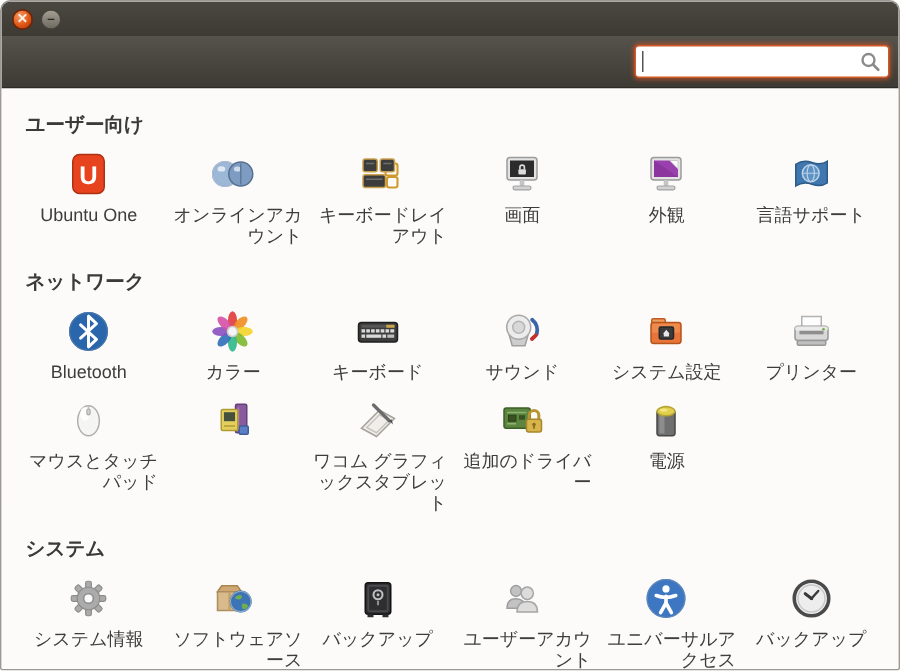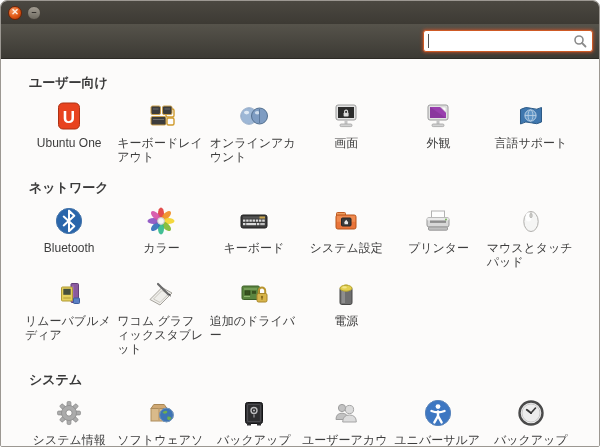--- a/index.html
+++ b/index.html
@@ -48,31 +48,31 @@
     border-radius: 3px;
     display: flex; align-items: center;
     padding: 0 5px 0 4px;
   }
   .search input {
     flex: 1; min-width: 0; border: none; outline: none;
     font-size: 12px; font-family: "Liberation Sans", sans-serif;
     background: transparent; color: #333;
     border-left: 1px solid #555; height: 14px; 
   }
-  .content { flex: 1; background: #fcfbfa; padding: 6px 22px 0; overflow: hidden; }
+  .content { flex: 1; background: #fcfbfa; padding: 6px 10px 0; overflow: hidden; }
   .section-title { font-weight: bold; font-size: 13px; color: #3a3a3a; margin: 9px 0 5px 6px; }
   .grid { display: grid; grid-template-columns: repeat(6, 1fr); }
   .item {
     display: flex; flex-direction: column; align-items: center;
     padding: 3px 2px 6px; border-radius: 4px; cursor: default;
   }
   .ic { width: 32px; height: 32px; display: block; }
   .lbl {
     margin-top: 4px; font-size: 12px; line-height: 14px;
-    text-align: left; color: #3d3d3d; max-width: 94px;
+    text-align: right; color: #3d3d3d; max-width: 94px;
     word-break: break-word;
   }
 </style>
 </head>
 <body>
 
 <div class="window">
 
   <div class="titlebar">
     <div class="wbtn close">
@@ -101,42 +101,42 @@
       <div class="item">
         <svg class="ic" viewBox="0 0 32 32">
           <rect x="5.5" y="3" width="21" height="26" rx="4.5" fill="#e8431f" stroke="#ad3113"></rect>
           <text x="16" y="22.5" font-size="17" font-weight="bold" fill="#fff" text-anchor="middle" font-family="Liberation Sans, sans-serif">U</text>
         </svg>
         <span class="lbl">Ubuntu One</span>
       </div>
 
       <div class="item">
         <svg class="ic" viewBox="0 0 32 32">
+          <circle cx="11" cy="16" r="8.2" fill="#9db7d6" stroke="#6782a8"></circle>
+          <circle cx="11" cy="16" r="8.2" fill="none" stroke="#c9d8ea" stroke-width="1" opacity=".7"></circle>
+          <ellipse cx="8.6" cy="12.6" rx="2.6" ry="1.8" fill="#e7eef7" opacity=".9"></ellipse>
+          <circle cx="21.5" cy="16" r="8" fill="#7e9cc2" stroke="#54708f"></circle>
+          <ellipse cx="19.3" cy="12.7" rx="2.4" ry="1.7" fill="#dbe6f2" opacity=".85"></ellipse>
+          <line x1="21.5" y1="9" x2="21.5" y2="23" stroke="#5d7a9e" stroke-width="1"></line>
+        </svg>
+        <span class="lbl">オンラインアカウント</span>
+      </div>
+
+      <div class="item">
+        <svg class="ic" viewBox="0 0 32 32">
           <rect x="21" y="9" width="8" height="8" rx="1.5" fill="none" stroke="#cf9a2c" stroke-width="1.4"></rect>
           <rect x="22" y="18" width="7" height="7" rx="1.5" fill="none" stroke="#cf9a2c" stroke-width="1.4"></rect>
           <rect x="6" y="6" width="9.5" height="8.5" rx="1.5" fill="#3c3c3c" stroke="#caa04c"></rect>
           <rect x="17.5" y="6" width="9.5" height="8.5" rx="1.5" fill="#3c3c3c" stroke="#caa04c"></rect>
           <rect x="6" y="16.5" width="15" height="8.5" rx="1.5" fill="#3c3c3c" stroke="#caa04c"></rect>
           <line x1="8" y1="9" x2="13.5" y2="9" stroke="#6d6d6d" stroke-width="1"></line>
           <line x1="19.5" y1="9" x2="25" y2="9" stroke="#6d6d6d" stroke-width="1"></line>
           <line x1="8" y1="19.5" x2="19" y2="19.5" stroke="#6d6d6d" stroke-width="1"></line>
         </svg>
         <span class="lbl">キーボードレイアウト</span>
-      </div>
-
-      <div class="item">
-        <svg class="ic" viewBox="0 0 32 32">
-          <circle cx="11" cy="16" r="8.2" fill="#9db7d6" stroke="#6782a8"></circle>
-          <circle cx="11" cy="16" r="8.2" fill="none" stroke="#c9d8ea" stroke-width="1" opacity=".7"></circle>
-          <ellipse cx="8.6" cy="12.6" rx="2.6" ry="1.8" fill="#e7eef7" opacity=".9"></ellipse>
-          <circle cx="21.5" cy="16" r="8" fill="#7e9cc2" stroke="#54708f"></circle>
-          <ellipse cx="19.3" cy="12.7" rx="2.4" ry="1.7" fill="#dbe6f2" opacity=".85"></ellipse>
-          <line x1="21.5" y1="9" x2="21.5" y2="23" stroke="#5d7a9e" stroke-width="1"></line>
-        </svg>
-        <span class="lbl">オンラインアカウント</span>
       </div>
 
       <div class="item">
         <svg class="ic" viewBox="0 0 32 32">
           <rect x="6" y="5" width="20" height="15" rx="2" fill="#e3e3e3" stroke="#9b9b9b"></rect>
           <rect x="8" y="7" width="16" height="11" fill="#2c2c2c"></rect>
           <rect x="14.5" y="20" width="3" height="4" fill="#c4c4c4"></rect>
           <rect x="10" y="24" width="12" height="2.6" rx="1.2" fill="#d2d2d2" stroke="#a3a3a3" stroke-width=".8"></rect>
           <path d="M14.6 13 v-1.4 a1.5 1.5 0 0 1 3 0 V13" fill="none" stroke="#dcdcdc" stroke-width="1.1"></path>
           <rect x="13.6" y="12.8" width="5" height="3.6" rx=".7" fill="#dcdcdc"></rect>
@@ -211,20 +211,30 @@
             <rect x="5" y="18" width="2.4" height="2.2"></rect>
               <rect x="8.2" y="18" width="10" height="2.2"></rect>
               <rect x="19" y="18" width="2.4" height="2.2"></rect>
               <rect x="22.2" y="18" width="4.6" height="2.2" fill="#bdbdbd"></rect>
           </g>
           <rect x="21.5" y="11.5" width="5.5" height="2" fill="#c9a44a"></rect>
         </svg>
         <span class="lbl">キーボード</span>
       </div>
 
+      <div class="item">
+        <svg class="ic" viewBox="0 0 32 32">
+          <path d="M7.5 18.5 h12.5 l-2 7 h-8.5 Z" fill="#cdcdcd" stroke="#9f9f9f"></path>
+          <circle cx="13.8" cy="13.2" r="8" fill="#ececec" stroke="#a8a8a8"></circle>
+          <circle cx="13.8" cy="13.2" r="4" fill="#d8d8d8" stroke="#b5b5b5"></circle>
+          <path d="M22.8 8.2 a9 9 0 0 1 3 9.5" fill="none" stroke="#3a66a8" stroke-width="2.6" stroke-linecap="round"></path>
+          <path d="M25.2 18.6 l-2.6 2.4" fill="none" stroke="#c23030" stroke-width="2.6" stroke-linecap="round"></path>
+        </svg>
+        <span class="lbl">サウンド</span>
+      </div>
 
 
       <div class="item">
         <svg class="ic" viewBox="0 0 32 32">
           <rect x="6.5" y="7.5" width="9" height="5" rx="1" fill="#ef9d5f" stroke="#c05a22"></rect>
           <rect x="6" y="10" width="20" height="14" rx="1.8" fill="#e9743a" stroke="#b5551a"></rect>
           <rect x="6.8" y="10.8" width="18.4" height="6" fill="#f09055" opacity=".8"></rect>
           <rect x="11.5" y="13" width="9.5" height="8" rx="1" fill="#3b3b3b" stroke="#262626"></rect>
           <path d="M14.5 17.5 h3.5 v1.8 h-3.5 Z M16.2 14.8 l2.2 2.7 h-4.4 Z" fill="#e8e8e8"></path>
         </svg>
@@ -255,21 +265,20 @@
 
       <div class="item">
         <svg class="ic" viewBox="0 0 32 32">
           <rect x="18" y="5.5" width="7.5" height="19" rx="1" fill="#8a5a9e" stroke="#63407a"></rect>
           <line x1="20" y1="7.5" x2="20" y2="22.5" stroke="#a77cba" stroke-width="1"></line>
           <rect x="20.5" y="20" width="6" height="5.5" rx=".8" fill="#5b7fc4" stroke="#3e5e9c"></rect>
           <rect x="8.5" y="9" width="11" height="14" rx="1" fill="#e4cf5e" stroke="#b09a34"></rect>
           <rect x="10.3" y="10.8" width="7.4" height="6" fill="#46503c"></rect>
           <line x1="10.3" y1="20" x2="17.7" y2="20" stroke="#b09a34" stroke-width="1"></line>
         </svg>
-        <span class="lbl">リムーバブルメディア</span>
       </div>
 
       <div class="item">
         <svg class="ic" viewBox="0 0 32 32">
           <polygon points="5,21.5 17,9.5 27,15 15,27" fill="#efeeea" stroke="#a5a29b"></polygon>
           <polygon points="8.5,21 17,12.5 23.5,16 15,24.5" fill="none" stroke="#c9c6bf" stroke-width="1"></polygon>
           <line x1="13" y1="6" x2="23.5" y2="16.5" stroke="#6b6b6b" stroke-width="2.2" stroke-linecap="round"></line>
           <polygon points="23.5,16.5 26,19 25,15.5" fill="#4b4b4b"></polygon>
         </svg>
         <span class="lbl">ワコム グラフィックスタブレット</span>

